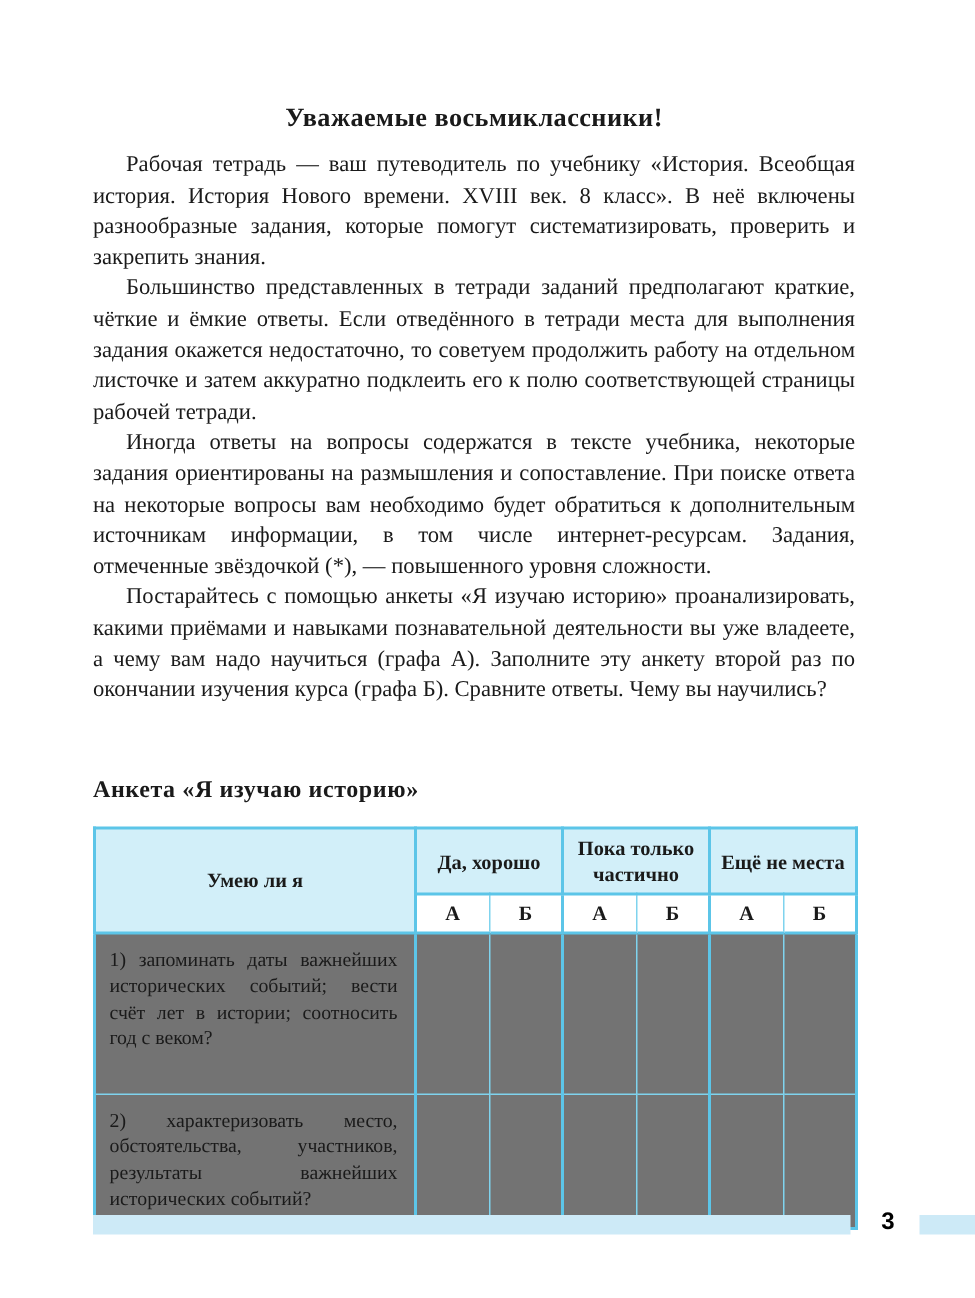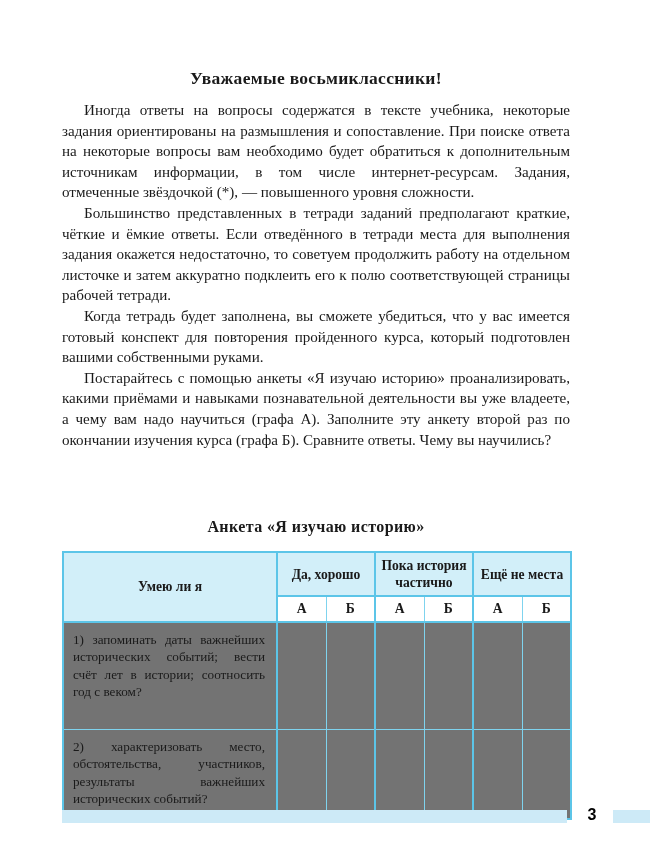--- a/index.html
+++ b/index.html
@@ -58,21 +58,21 @@
     text-indent: 22px;
     text-justify: inter-word;
     hyphens: manual;
   }
 
   h2.table-title {
     position: absolute;
     top: 518px;
     left: 0;
     width: 508px;
-    text-align: center;
+    text-align: left;
     font-size: 16px;
     font-weight: bold;
     margin: 0;
     letter-spacing: 0.4px;
   }
 
   
   .survey-table {
     position: absolute;
     top: 551px;
@@ -188,43 +188,43 @@
 </style>
 </head>
 <body>
 
 <div class="page">
   <div class="content">
 
     <h1 class="main-heading">Уважаемые восьмиклассники!</h1>
 
     <div class="body-text">
+      <p>Рабочая тетрадь — ваш путеводитель по учебнику «История. Всеобщая история. История Нового времени. XVIII век. 8 класс». В неё включены разнообразные задания, которые помогут систематизировать, проверить и закрепить знания.</p>
+      <p>Большинство представленных в тетради заданий предполагают краткие, чёткие и ёмкие ответы. Если отведённого в тетради места для выполнения задания окажется недостаточно, то советуем продолжить работу на отдельном листочке и затем аккуратно подклеить его к полю соответствующей страницы рабочей тетради.</p>
       <p>Иногда ответы на вопросы содержатся в тексте учебника, некоторые задания ориентированы на размышления и сопоставление. При поиске ответа на некоторые вопросы вам необходимо будет обратиться к дополнительным источникам информации, в том числе интернет-ресурсам. Задания, отмеченные звёздочкой (*), — повышенного уровня сложности.</p>
-      <p>Большинство представленных в тетради заданий предполагают краткие, чёткие и ёмкие ответы. Если отведённого в тетради места для выполнения задания окажется недостаточно, то советуем продолжить работу на отдельном листочке и затем аккуратно подклеить его к полю соответствующей страницы рабочей тетради.</p>
-      <p>Когда тетрадь будет заполнена, вы сможете убедиться, что у вас имеется готовый конспект для повторения пройденного курса, который подготовлен вашими собственными руками.</p>
       <p>Постарайтесь с помощью анкеты «Я изучаю историю» проанализировать, какими приёмами и навыками познавательной деятельности вы уже владеете, а чему вам надо научиться (графа А). Заполните эту анкету второй раз по окончании изучения курса (графа Б). Сравните ответы. Чему вы научились?</p>
     </div>
 
     <h2 class="table-title">Анкета «Я изучаю историю»</h2>
 
     <table class="survey-table">
       <colgroup>
         <col style="width:214px">
         <col style="width:49px">
         <col style="width:49px">
         <col style="width:49px">
         <col style="width:49px">
         <col style="width:49px">
         <col style="width:49px">
       </colgroup>
       <thead>
         <tr>
           <td class="hdr-q" rowspan="2">Умею ли я</td>
           <td class="hdr" colspan="2">Да, хорошо</td>
-          <td class="hdr" colspan="2">Пока история частично</td>
+          <td class="hdr" colspan="2">Пока только частично</td>
           <td class="hdr" colspan="2">Ещё не места</td>
         </tr>
         <tr>
           <td class="sub grp-left">А</td>
           <td class="sub grp-right">Б</td>
           <td class="sub grp-left">А</td>
           <td class="sub grp-right">Б</td>
           <td class="sub grp-left">А</td>
           <td class="sub grp-right">Б</td>
         </tr>

